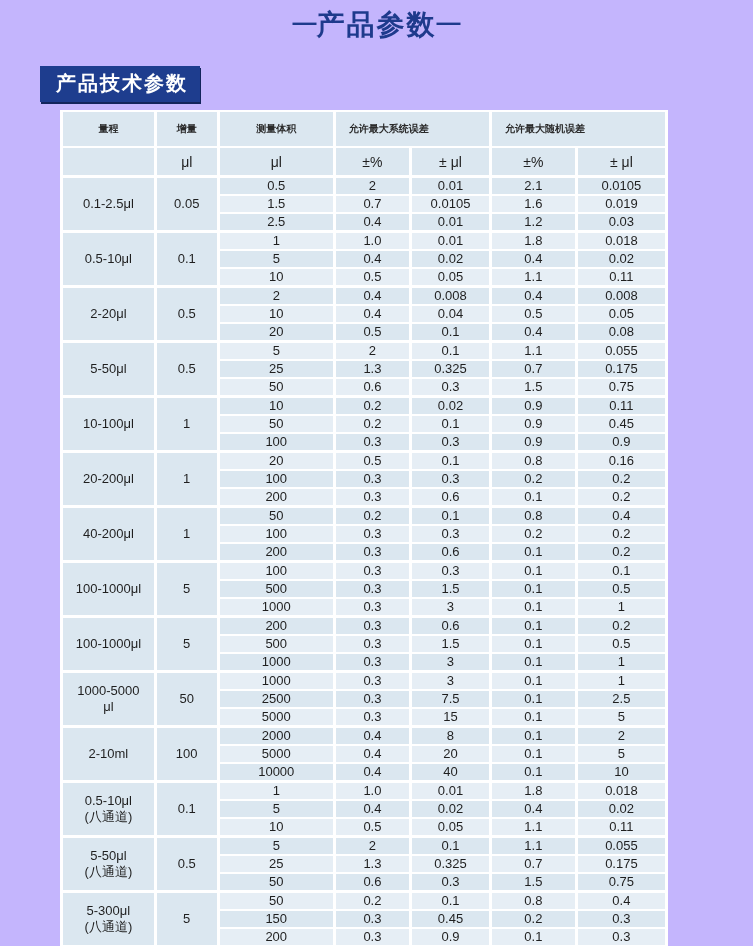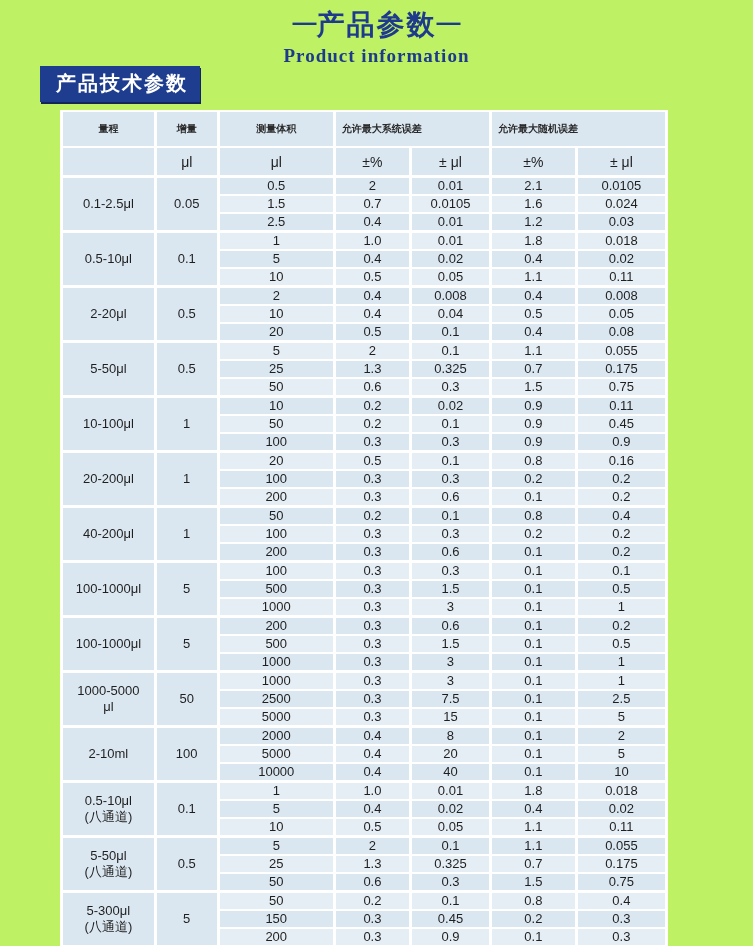--- a/index.html
+++ b/index.html
@@ -1,20 +1,20 @@
 <!DOCTYPE html>
 <html><head>
 <meta charset="utf-8">
 <style>
   html, body { margin: 0; padding: 0; background: #ffffff; }
   .page {
     position: relative;
     width: 753px;
     height: 946px;
-    background: #bef264;
+    background: #c4b5fd;
     font-family: "Liberation Sans", sans-serif;
     overflow: hidden;
   }
   
   .title-wrap {
     position: absolute;
     top: 8px; left: 0; width: 100%;
     text-align: center;
   }
   .main-title {
@@ -80,41 +80,40 @@
     font-weight: normal;
   }
   .spec-table thead th {
     font-weight: bold;
     color: #2a2a2a;
     font-size: 10px;
     height: 34px;
   }
   .spec-table thead th.h-span {
     text-align: left;
-    padding-left: 6px;
+    padding-left: 13px;
   }
   .spec-table tr.unit-row td {
     height: 27px;
     font-size: 14px;
   }
   .spec-table tbody td.base { background: #dbe7f0; }
   .spec-table tbody td.alt  { background: #e6eef5; }
   .spec-table tbody td.c-range,
   .spec-table tbody td.c-inc { background: #dbe7f0; }
   .spec-table tbody tr.group-start td { border-top-width: 3px; }
   .spec-table tbody td { height: 16px; }
 </style>
 </head>
 <body>
 
 <div class="page">
 
   <div class="title-wrap">
     <div class="main-title"><span class="dash">—</span><span>产品参数</span><span class="dash">—</span></div>
-    <div class="sub-title">Product information</div>
   </div>
 
   <div class="section-badge">产品技术参数</div>
 
   <table class="spec-table">
     <colgroup>
       <col class="c1">
         <col class="c2">
         <col class="c3">
         <col class="c4">
@@ -150,21 +149,21 @@
           <td class="base">2</td>
           <td class="base">0.01</td>
           <td class="base">2.1</td>
           <td class="base">0.0105</td>
         </tr>
         <tr>
           <td class="alt">1.5</td>
           <td class="alt">0.7</td>
           <td class="alt">0.0105</td>
           <td class="alt">1.6</td>
-          <td class="alt">0.024</td>
+          <td class="alt">0.019</td>
         </tr>
         <tr>
           <td class="base">2.5</td>
           <td class="base">0.4</td>
           <td class="base">0.01</td>
           <td class="base">1.2</td>
           <td class="base">0.03</td>
         </tr>
         <tr class="group-start">
           <td rowspan="3" class="c-range">

